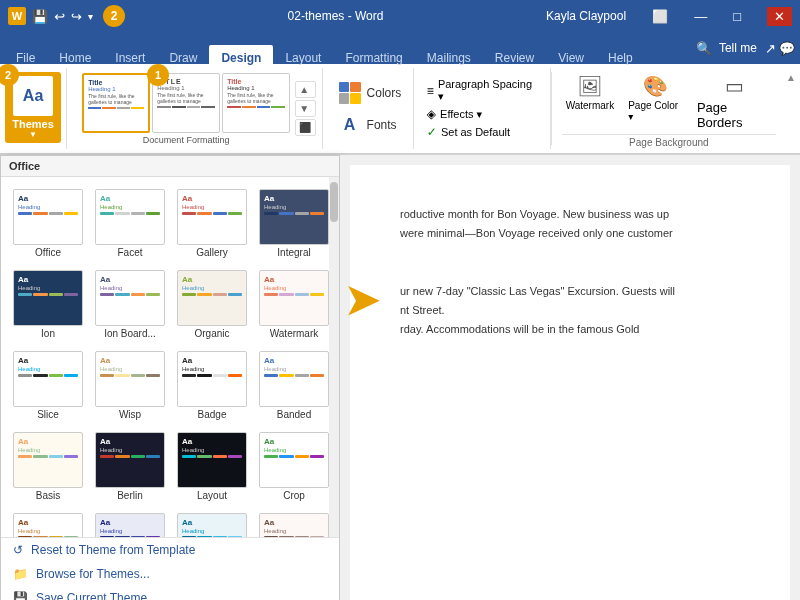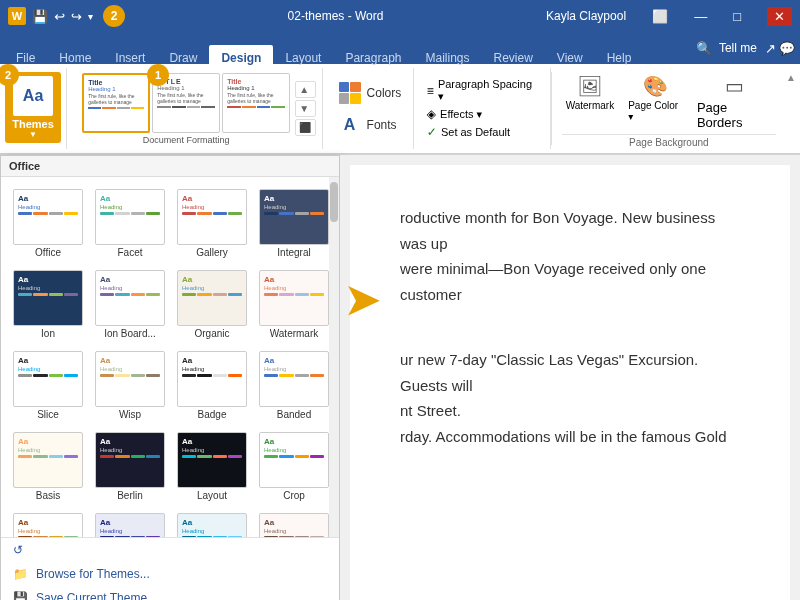--- a/index.html
+++ b/index.html
@@ -266,21 +266,21 @@
       font-size: 14px;
       display: flex;
       align-items: center;
       justify-content: center;
       z-index: 10;
     }
 
     .ribbon-divider { width: 1px; background: #e0e0e0; margin: 4px 0; align-self: stretch; }
 
     
-    .doc-text { font-size: 15px; color: #333; line-height: 1.7; }
+    .doc-text { font-size: 11px; color: #333; line-height: 1.7; }
   </style>
 </head>
 <body>
 
 <div class="title-bar">
   <div class="title-bar-left">
     <div class="title-bar-icon">W</div>
     <span style="font-size:13px;cursor:pointer;">💾</span>
     <span style="font-size:13px;cursor:pointer;">↩</span>
     <span style="font-size:13px;cursor:pointer;">↪</span>
@@ -300,21 +300,21 @@
 
 <div class="ribbon">
 
   <div class="tab-row">
     <div class="tab-item">File</div>
     <div class="tab-item">Home</div>
     <div class="tab-item">Insert</div>
     <div class="tab-item">Draw</div>
     <div class="tab-item active">Design</div>
     <div class="tab-item">Layout</div>
-    <div class="tab-item">Paragraph</div>
+    <div class="tab-item">Formatting</div>
     <div class="tab-item">Mailings</div>
     <div class="tab-item">Review</div>
     <div class="tab-item">View</div>
     <div class="tab-item">Help</div>
     <div style="flex:1"></div>
     <span style="color:white;font-size:13px;cursor:pointer;margin-right:6px;">🔍</span>
     <span style="color:white;font-size:12px;cursor:pointer;margin-right:8px;">Tell me</span>
     <span style="color:white;font-size:13px;cursor:pointer;margin-right:4px;">↗</span>
     <span style="color:white;font-size:13px;cursor:pointer;">💬</span>
   </div>
@@ -721,20 +721,21 @@
         </div>
 
       <div class="scroll-track">
         <div class="scroll-thumb"></div>
       </div>
     </div>
 
     <div class="panel-footer">
       <div class="panel-footer-link">
         <span>↺</span>
+        <span>Reset to Theme from Template</span>
       </div>
       <div class="panel-footer-link">
         <span style="font-size:12px;">📁</span>
         <span>Browse for Themes...</span>
       </div>
       <div class="panel-footer-link">
         <span style="font-size:12px;">💾</span>
         <span>Save Current Theme...</span>
       </div>
     </div>

